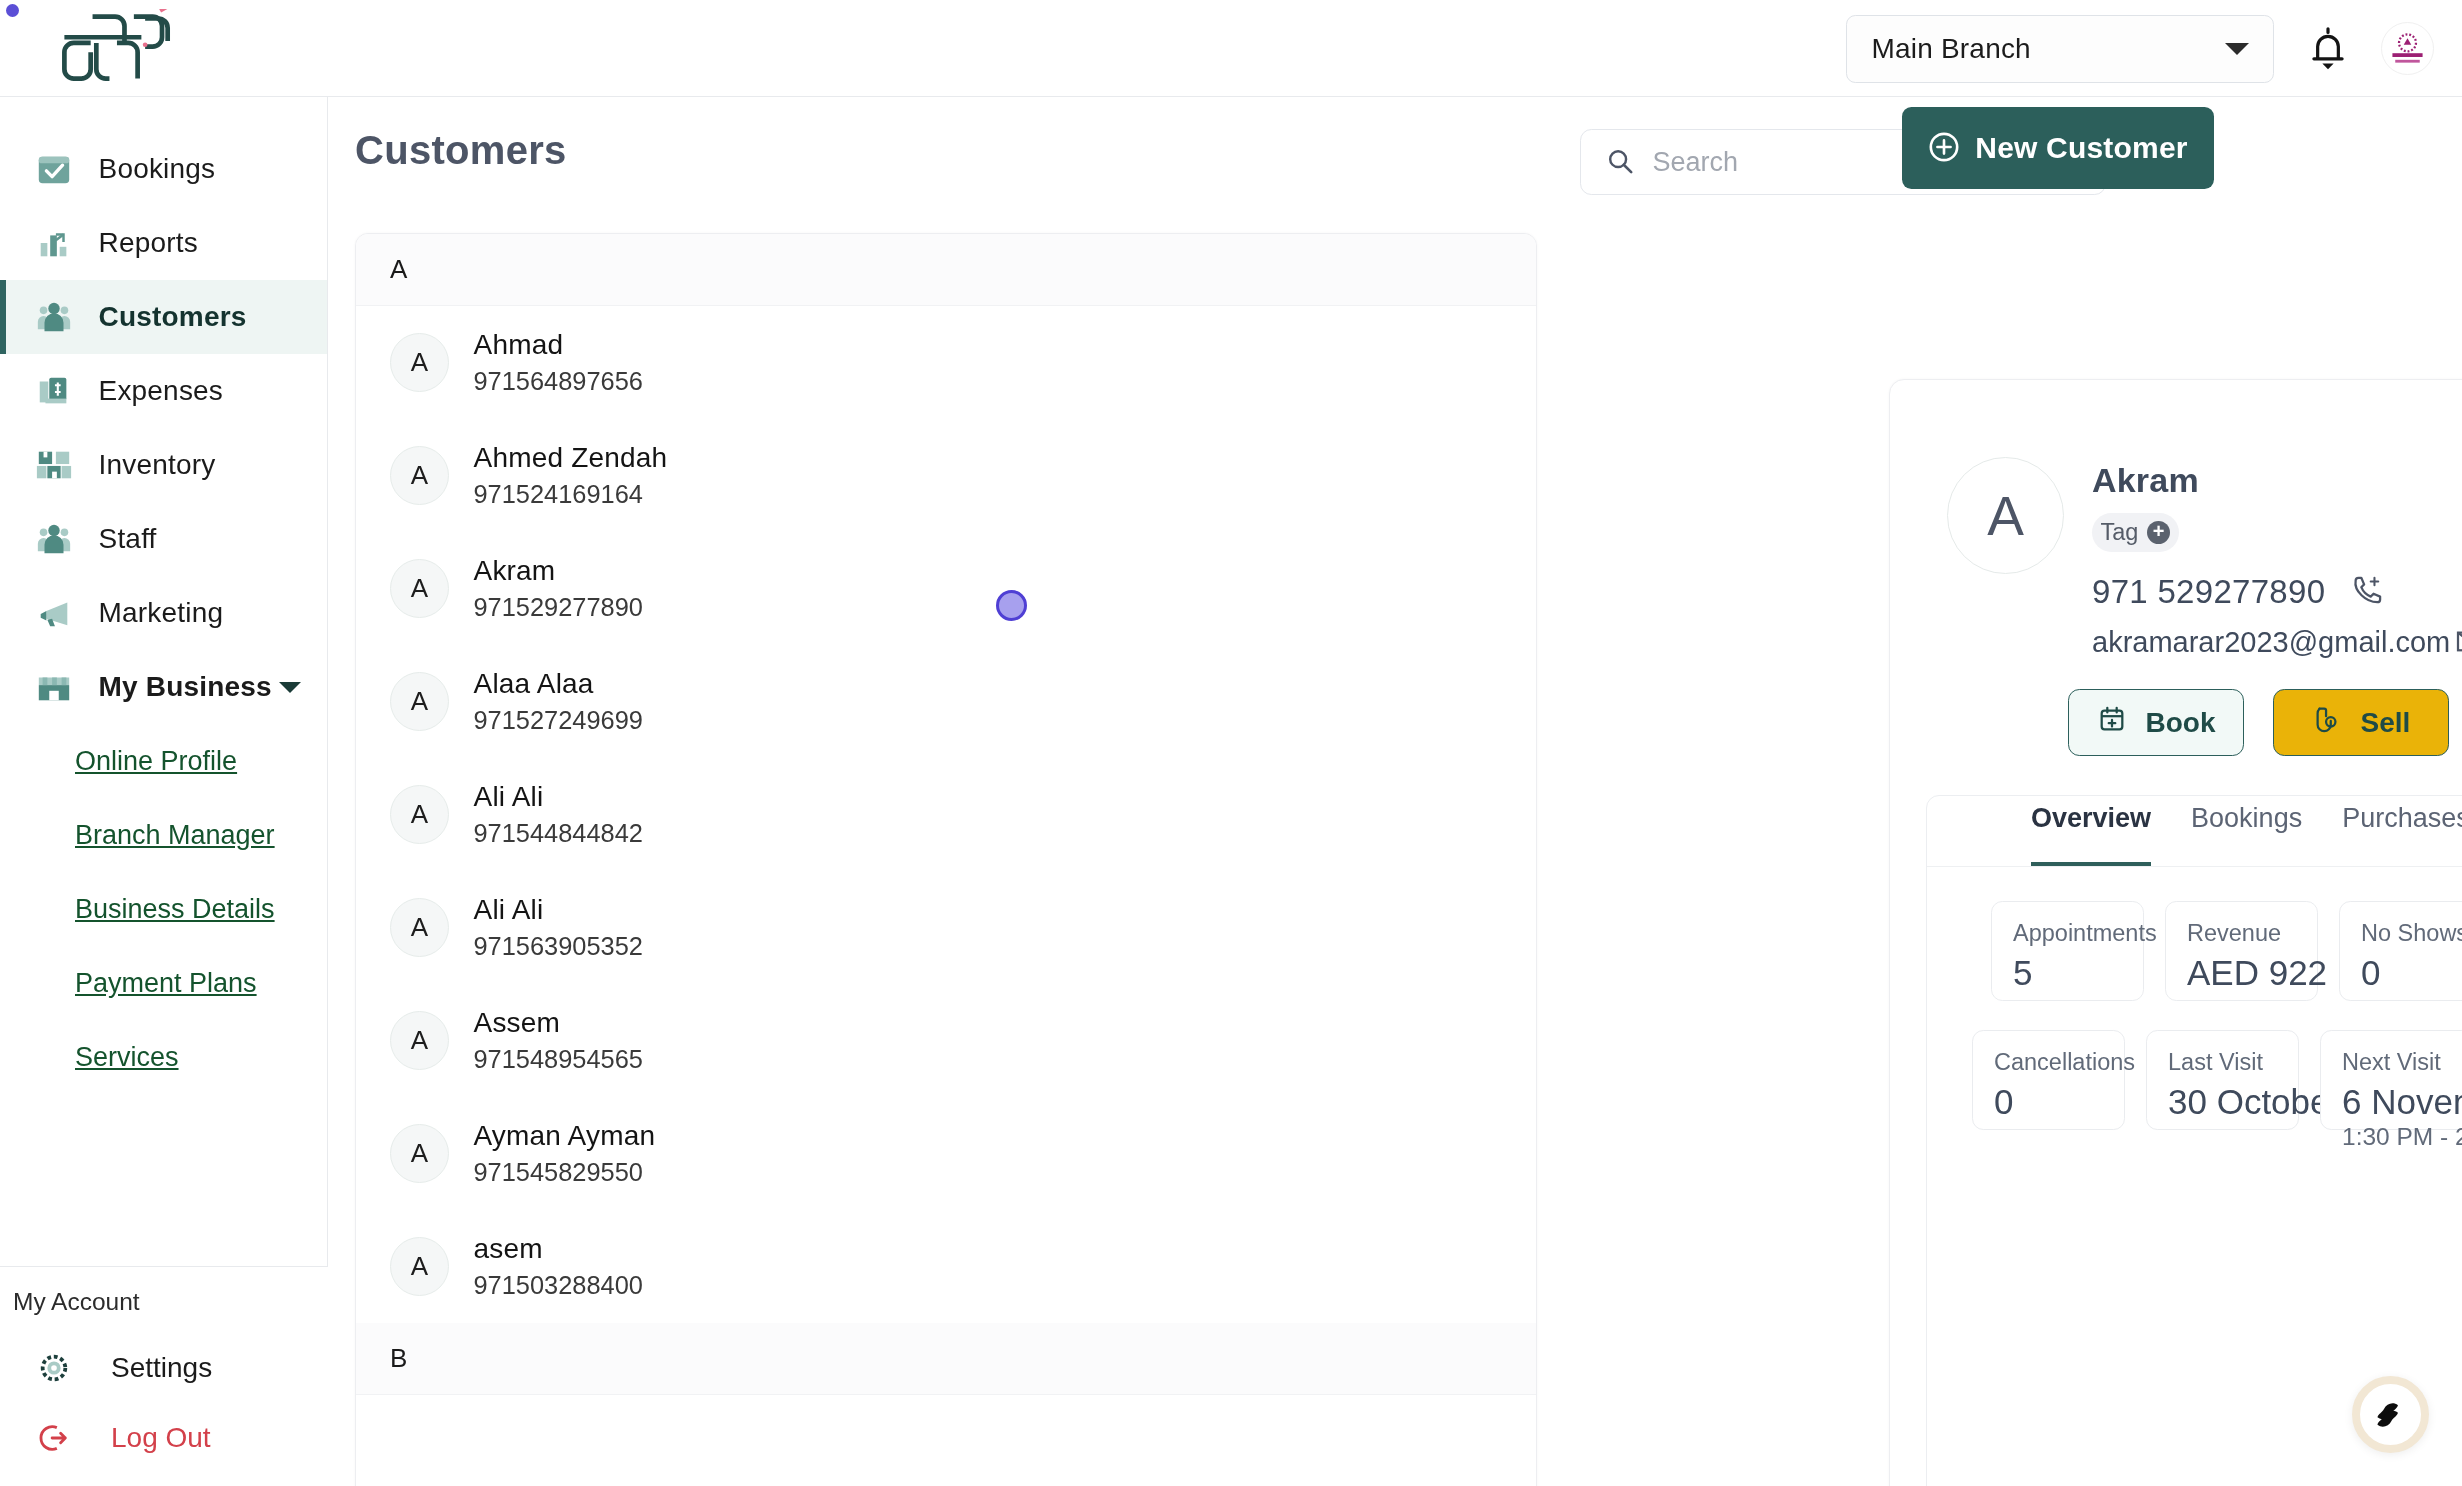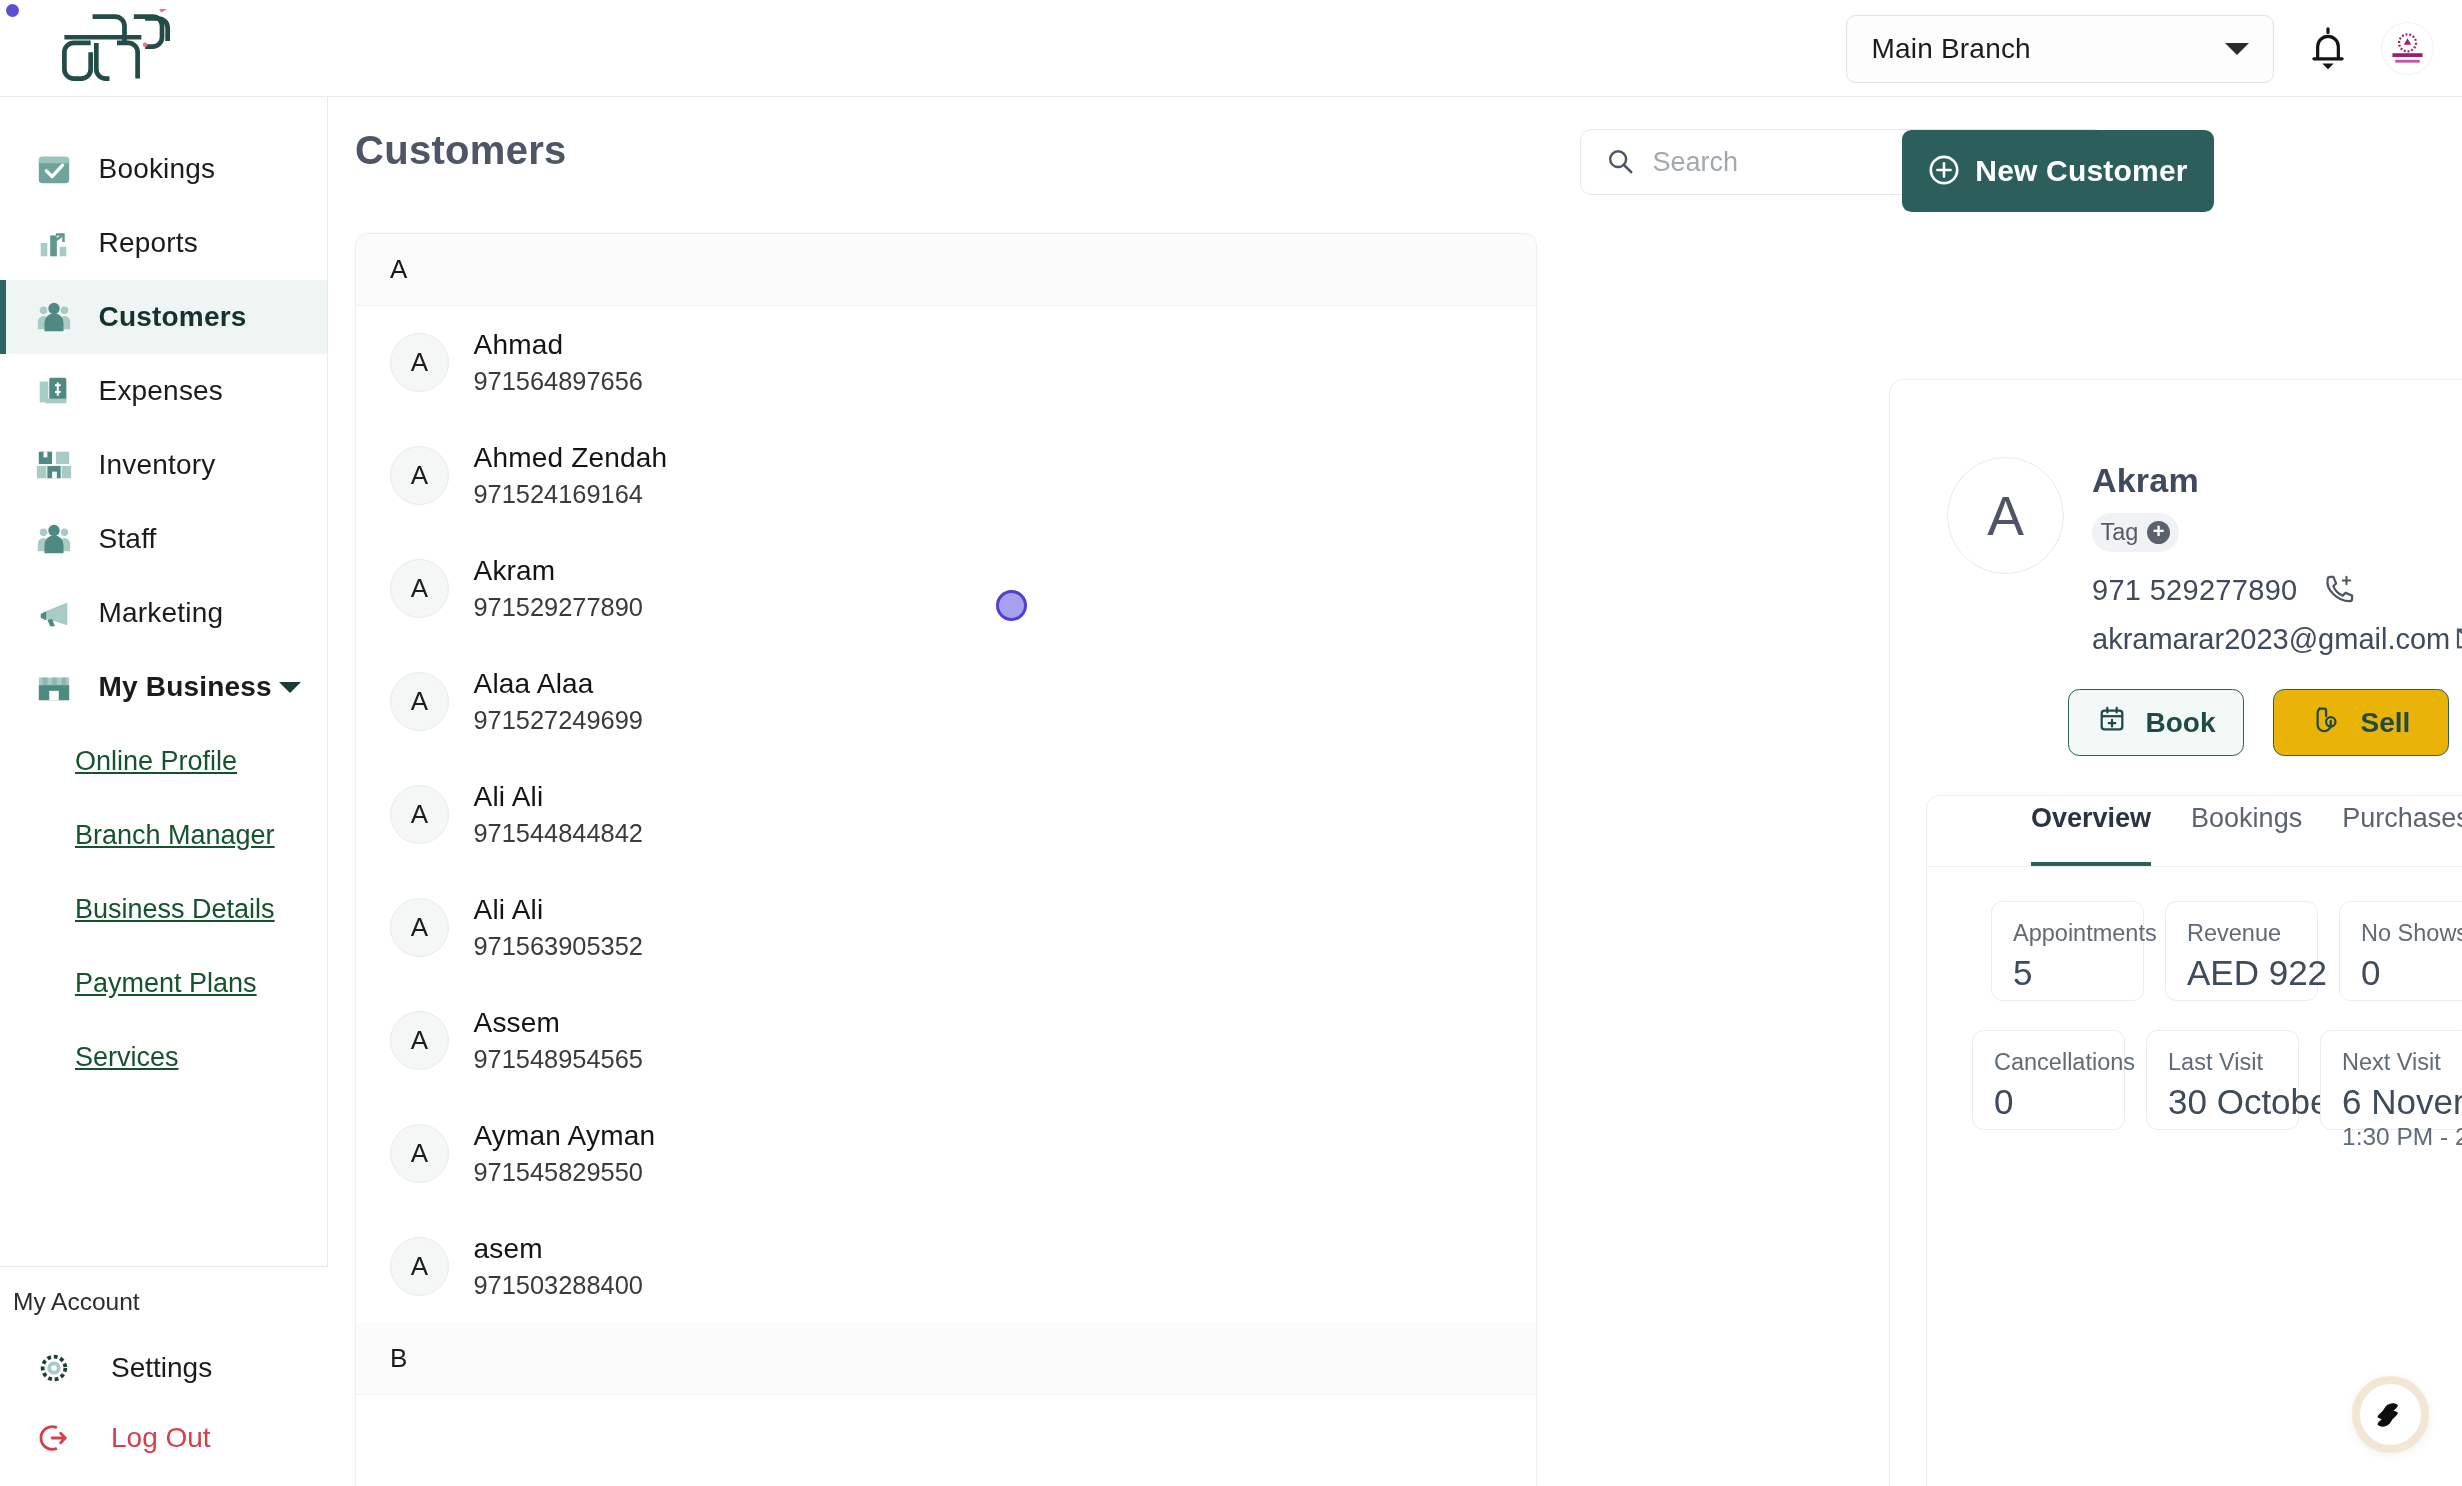--- a/index.html
+++ b/index.html
@@ -90,21 +90,21 @@
     position: absolute; left: 1252px; top: 32px; width: 526px; height: 66px;
     border: 0.9px solid #e4e7ec; border-radius: 11.3px; background: #fff;
     display: flex; align-items: center; padding: 0 24.5px; gap: 19px;
   }
   .search-input {
     border: none; outline: none; background: transparent; font-size: 27px;
     color: #222; width: 414px; font-family: "Liberation Sans", sans-serif;
   }
   .search-input::placeholder { color: #a2a7b0; }
   .new-customer-btn {
-    position: absolute; left: 1574px; top: 33px; width: 312px; height: 82px;
+    position: absolute; left: 1574px; top: 10px; width: 312px; height: 82px;
     background: #2c5f5b; border-radius: 9.4px; border: none;
     display: flex; align-items: center; justify-content: center; gap: 15px;
     cursor: pointer;
   }
   .new-customer-btn .lbl { font-size: 30px; font-weight: bold; color: #fff; letter-spacing: 0.2px; }
 
   
   .list-card {
     position: absolute; left: 27px; top: 136px; width: 1182px; height: 1343px;
     background: #fff; border: 0.9px solid #edeef1; border-radius: 13px;
@@ -151,21 +151,21 @@
   .tag-chip {
     margin-top: 13px; height: 39px; width: 87px; border-radius: 20px; background: #f1f2f5;
     display: flex; align-items: center; justify-content: center; gap: 8.5px;
     font-size: 23.5px; color: #555c68; cursor: pointer;
   }
   .tag-plus {
     width: 23.5px; height: 23.5px; border-radius: 50%; background: #5b626e;
     color: #fff; font-size: 20px; line-height: 21.6px; text-align: center; font-weight: bold;
   }
   .contact-row { display: flex; align-items: center; margin-top: 21px; gap: 24.5px; }
-  .contact-phone { font-size: 29px; color: #3f4a5c; letter-spacing: 0.3px; }
+  .contact-phone { font-size: 33px; color: #3f4a5c; letter-spacing: 0.3px; }
   .contact-email { font-size: 29px; color: #3f4a5c; }
   .contact-row.email { margin-top: 15px; gap: 5.6px; }
 
   .action-btns { position: absolute; left: 178px; top: 309px; display: flex; gap: 29px; }
   .btn-outline {
     width: 176px; height: 67px; border-radius: 11.3px; border: 0.9px solid #2c5f5b;
     display: flex; align-items: center; justify-content: center; gap: 19px;
     font-size: 28px; font-weight: bold; color: #1f4b47; cursor: pointer; background: #eab308;
   }
   .btn-outline.tinted { background: #f2f9f7; }

